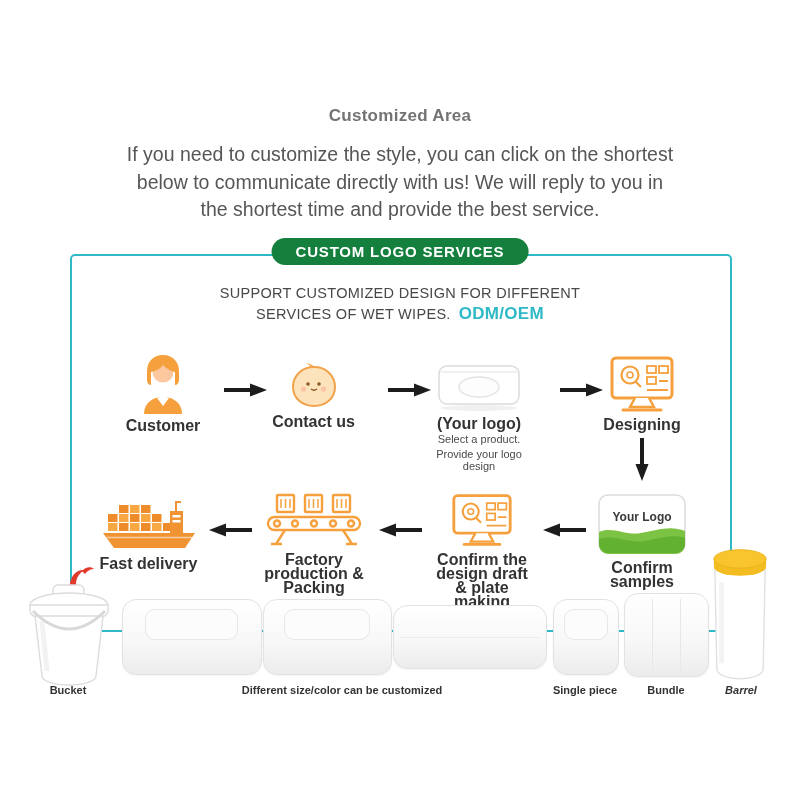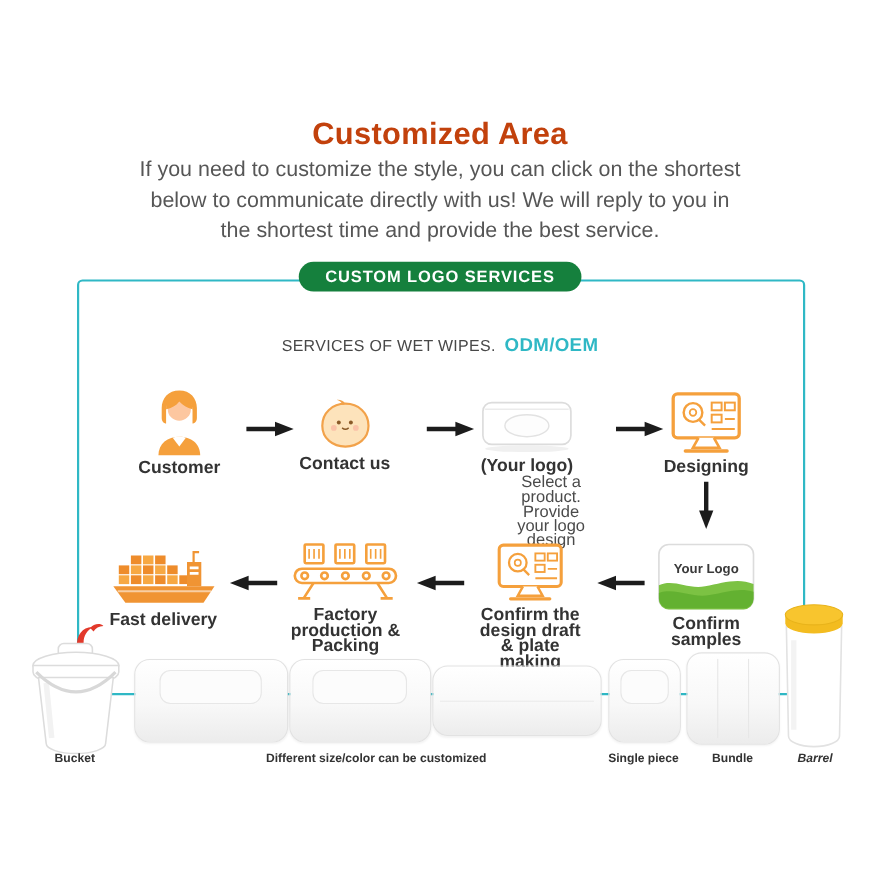--- a/index.html
+++ b/index.html
@@ -1,32 +1,32 @@
 <!DOCTYPE html>
 <html><head>
 <meta charset="utf-8">
 <style>
   html,body{margin:0;padding:0;background:#fff;}
   .canvas{position:relative;width:800px;height:800px;background:#fff;overflow:hidden;
           font-family:"Liberation Sans",sans-serif;color:#333;}
   .abs{position:absolute;}
   .center{left:0;right:0;text-align:center;}
-  .page-title{top:106px;font-size:28px;font-weight:700;color:#c2410c;letter-spacing:.3px;}
+  .page-title{top:106px;font-size:17px;font-weight:700;color:#737373;letter-spacing:.3px;}
   .intro{top:141px;font-size:19.5px;line-height:27.5px;color:#565656;}
   .intro-line{display:block;white-space:nowrap;}
   .frame{left:70px;top:254px;width:658px;height:374px;border:2px solid #2fb8c5;border-radius:5px;z-index:0;}
   .badge{top:238px;left:50%;transform:translateX(-50%);background:#15803d;color:#fff;
          font-size:15px;font-weight:700;letter-spacing:.8px;padding:5px 24px;border-radius:16px;
          z-index:3;white-space:nowrap;}
   .support1{top:285px;font-size:14.5px;color:#484848;letter-spacing:.3px;font-weight:400;}
   .support2{top:304px;font-size:14.5px;color:#484848;letter-spacing:.3px;}
   .hl{color:#2fb8c5;font-weight:700;font-size:17px;margin-left:8px;margin-top:24px;}
   .step{text-align:center;z-index:2;}
   .step-label{font-size:16px;font-weight:700;color:#333;margin-top:5px;line-height:14px;}
-  .sub{font-size:15px;color:#4a4a4a;line-height:12.5px;margin-top:2px;margin-left:44px;}
+  .sub{font-size:11px;color:#4a4a4a;line-height:12.5px;margin-top:2px;}
   .arrow{z-index:2;}
   .prod-label{top:684px;font-size:11px;font-weight:700;color:#333;text-align:center;position:absolute;z-index:2;}
   .pack{position:absolute;background:linear-gradient(180deg,#ffffff 0%,#f8f8f8 55%,#ececec 100%);
         border:1px solid #e2e2e2;border-radius:14px;box-shadow:0 1px 2px rgba(0,0,0,.05);z-index:2;}
   .pack-lid{position:absolute;top:12%;left:16%;width:66%;height:40%;background:#fcfcfc;
             border:1px solid #e7e7e7;border-radius:10px;}
   .crease{position:absolute;left:4%;right:4%;top:50%;height:1px;background:#ececec;}
   .vcrease{position:absolute;top:6%;bottom:6%;width:1px;background:#e7e7e7;}
   svg{display:block;margin:0 auto;}
 </style>
@@ -38,20 +38,21 @@
   <div class="abs center page-title">Customized Area</div>
   <div class="abs center intro">
     <span class="intro-line">If you need to customize the style, you can click on the shortest</span>
     <span class="intro-line">below to communicate directly with us! We will reply to you in</span>
     <span class="intro-line">the shortest time and provide the best service.</span>
   </div>
 
   <div class="abs frame"></div>
   <div class="abs badge">CUSTOM LOGO SERVICES</div>
 
+  <div class="abs center support1">SUPPORT CUSTOMIZED DESIGN FOR DIFFERENT</div>
   <div class="abs center support2">
     <span>SERVICES OF WET WIPES.</span><span class="hl">ODM/OEM</span>
   </div>
 
   <div class="abs step" style="left:118px;top:352px;width:90px;">
     <svg width="52" height="62" viewBox="0 0 52 62">
       <path d="M26 3c-10 0-16 7-16 16v9c0 3 2 5 4 5V21c0-7 5-12 12-12s12 5 12 12v12c2 0 4-2 4-5v-9c0-9-6-16-16-16z" fill="#f5a03c"></path>
       <circle cx="26" cy="20" r="10.5" fill="#fdc7a0"></circle>
       <path d="M26 7c-7 0-12 5-12 12v1c5-1 9-3 12-7 3 3 7 6 12 7v-1c0-7-5-12-12-12z" fill="#f5a03c"></path>
       <path d="M7 62c0-11 8.5-17 19-17s19 6 19 17z" fill="#f5a03c"></path>

